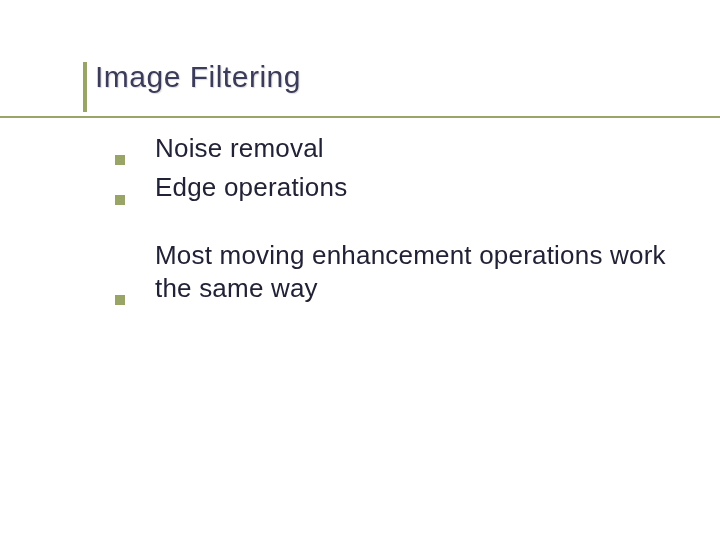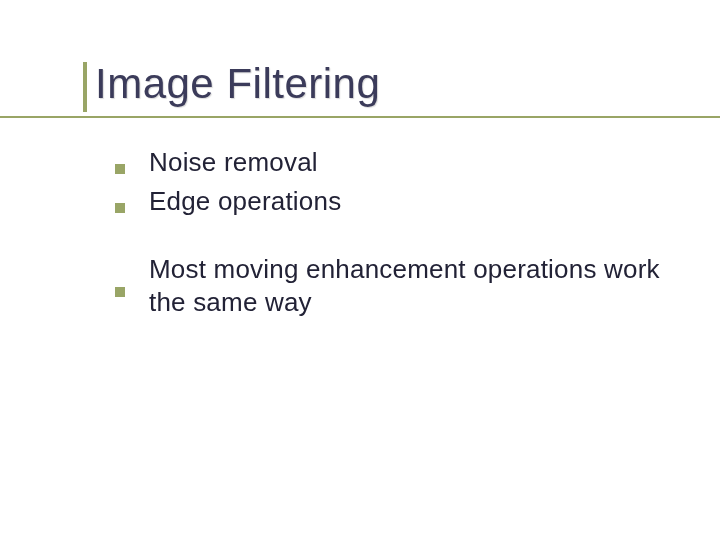--- a/index.html
+++ b/index.html
@@ -22,21 +22,21 @@
   }
   .title-vbar {
     position: absolute;
     left: -12px;
     top: 2px;
     width: 4px;
     height: 50px;
     background: #99a566;
   }
   .title {
-    font-size: 42px;
+    font-size: 30px;
     font-weight: 400;
     color: #3b3b5a;
     letter-spacing: 0.5px;
     text-shadow: 1px 1px 1px rgba(160,160,160,0.4);
   }
   .title-underline {
     position: absolute;
     left: -90px;
     right: -40px;
     height: 2px;
@@ -44,22 +44,23 @@
     top: 116px;
   }
   .content {
     margin-top: 38px;
   }
   .group {
     margin-bottom: 34px;
   }
   .item {
     display: flex;
-    align-items: center;
+    align-items: flex-end;
     margin-bottom: 6px;
+    gap: 6px;
   }
   .bullet {
     width: 10px;
     height: 10px;
     background: #99a566;
     flex-shrink: 0;
     margin-top: 12px;
     margin-right: 24px;
     margin-left: 20px;
   }

